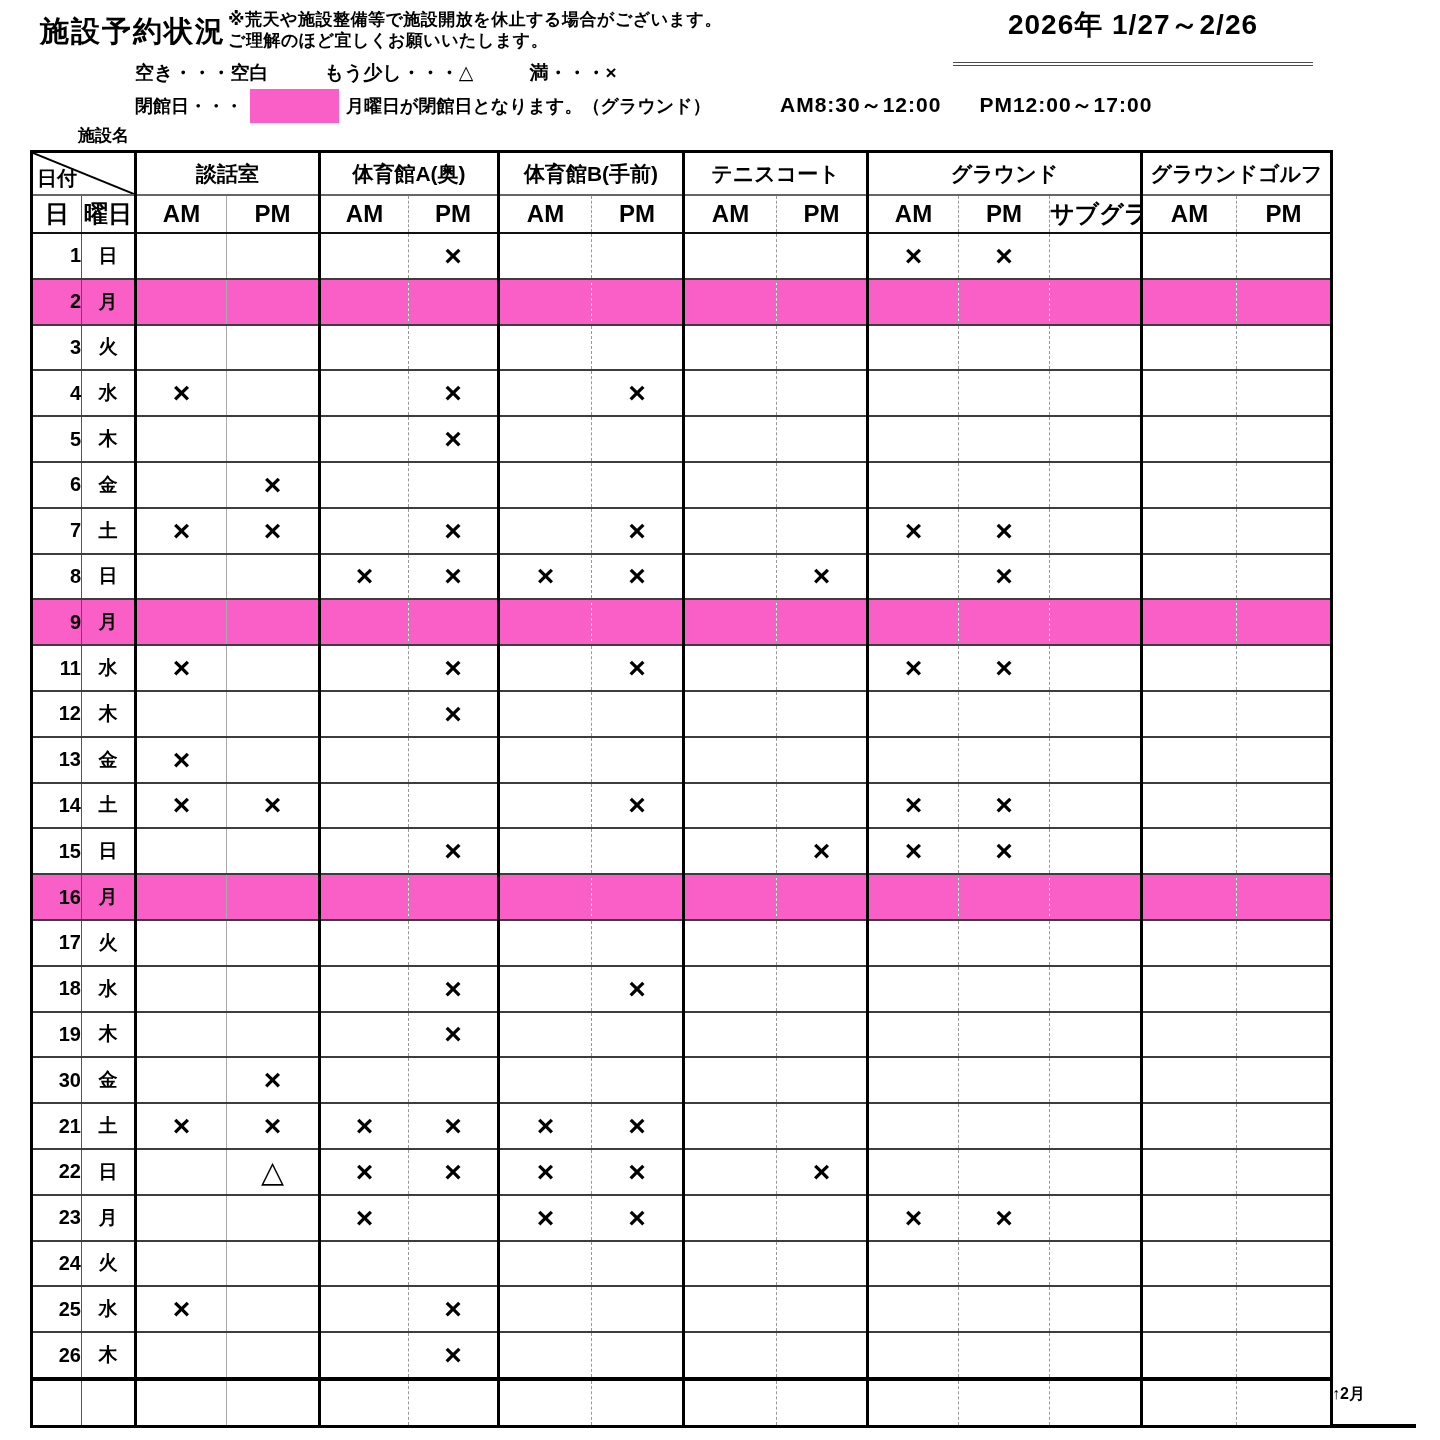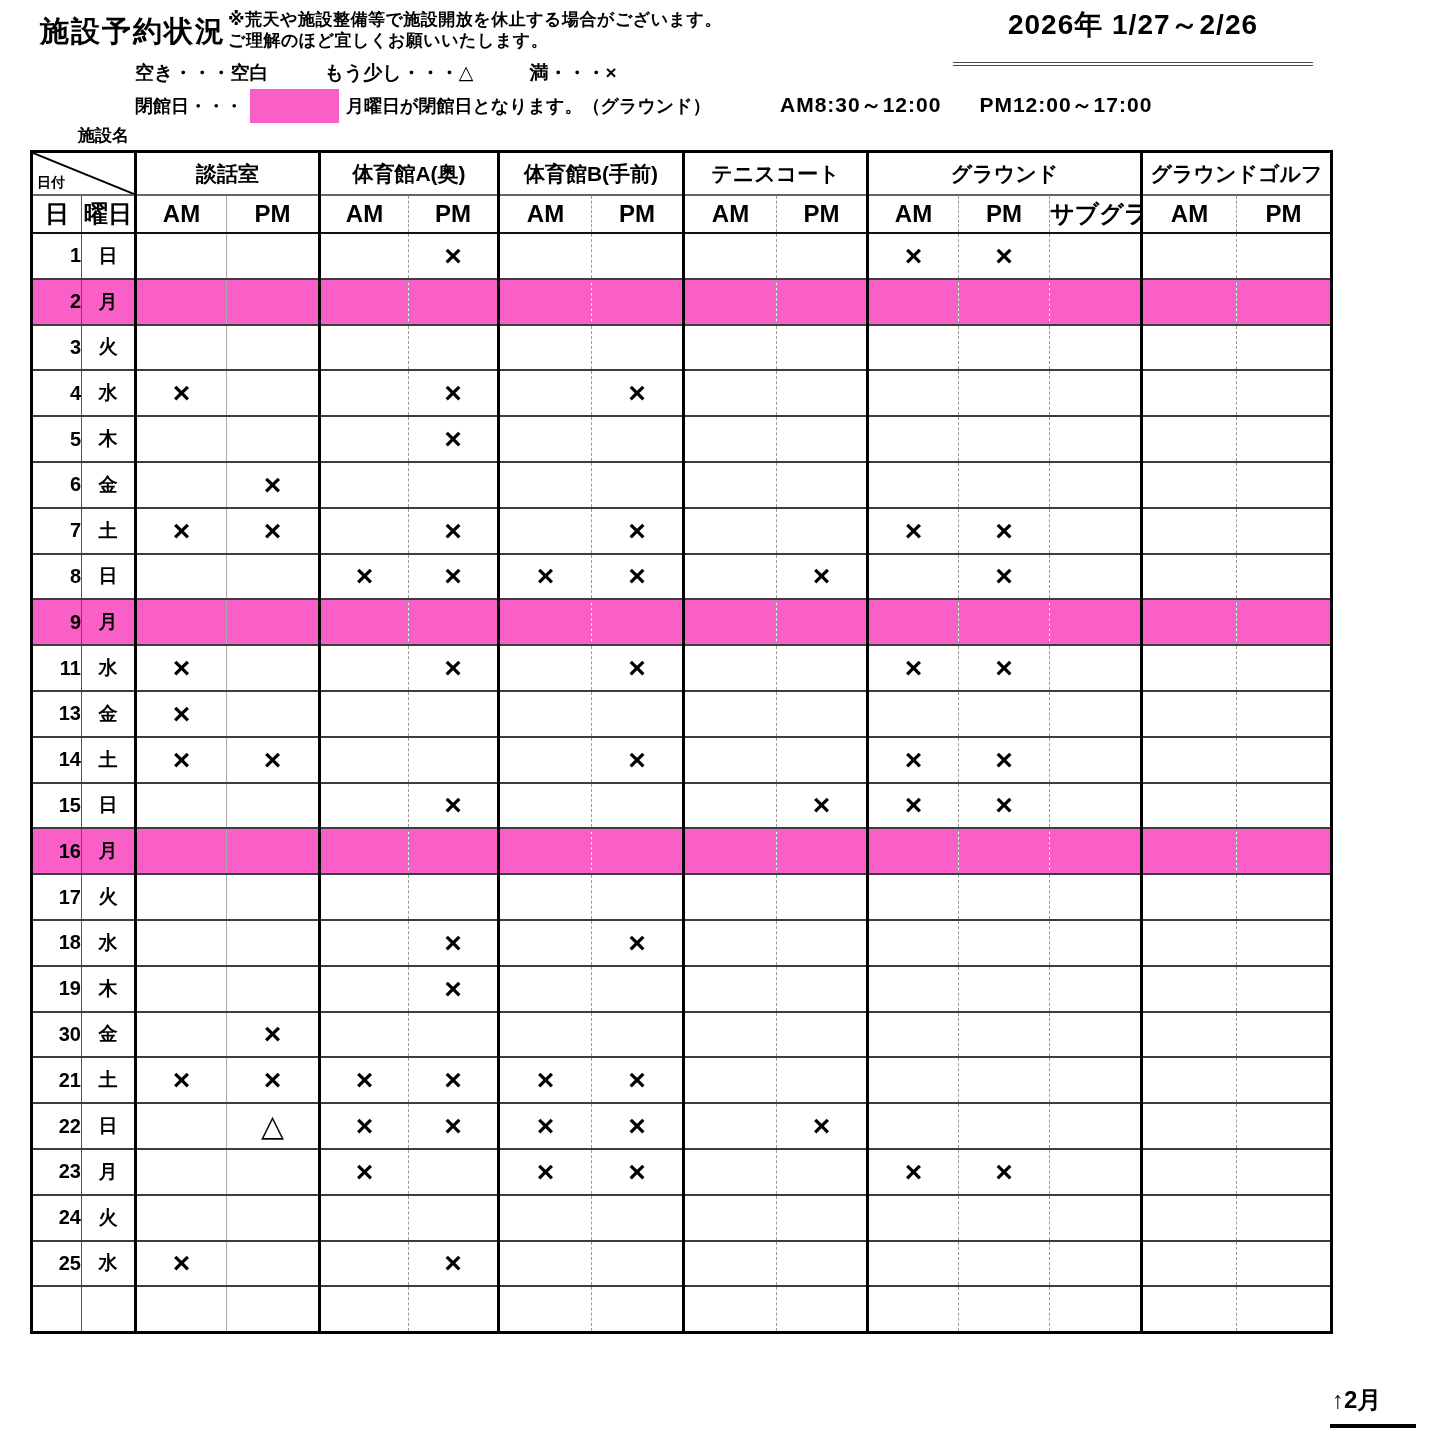--- a/index.html
+++ b/index.html
@@ -12,21 +12,21 @@
   .abs{position:absolute;}
   .title{left:40px;top:12px;font-size:29px;font-weight:800;letter-spacing:2px;}
   .notice{left:228px;top:9px;font-size:17px;font-weight:700;line-height:21px;letter-spacing:0.5px;}
   .period{left:953px;top:6px;width:360px;text-align:center;font-size:28px;font-weight:700;
           padding-bottom:18px;border-bottom:4px double #4a4a4a;letter-spacing:1px;}
   .legend{left:135px;top:60px;font-size:19px;font-weight:700;display:flex;gap:56px;}
   .closed-row{left:135px;top:89px;display:flex;align-items:center;font-size:18px;font-weight:700;}
   .pink-box{display:inline-block;width:89px;height:34px;margin:0 7px;}
   .hours{left:780px;top:91px;font-size:21px;font-weight:700;display:flex;gap:38px;letter-spacing:1px;}
   .facility-label{left:78px;top:124px;font-size:17px;font-weight:700;}
-  .next-month{left:1332px;top:1384px;font-size:24px;font-weight:700;}
+  .next-month{left:1332px;top:1384px;font-size:16px;font-weight:700;}
   .bottom-line-ext{left:1330px;top:1424px;width:86px;height:4px;background:#000;}
 
   table.grid{
     position:absolute;left:30px;top:150px;width:1300px;
     border-collapse:collapse;table-layout:fixed;
     border:3px solid #000;
   }
   table.grid th, table.grid td{padding:0;margin:0;overflow:hidden;white-space:nowrap;}
 
   thead tr.facility-row th{height:41px;font-size:21px;font-weight:700;text-align:center;
@@ -42,21 +42,21 @@
   td.wd-cell{text-align:center;font-size:19px;font-weight:700;}
   td.mark-cell{text-align:center;font-size:30px;font-weight:700;line-height:1;}
 
   .b-thin{border-right:1px solid #555;}
   .b-thick{border-right:3px solid #000;}
   .b-light{border-right:1px solid #aaa;}
   .b-dash{border-right:1px dashed #999;}
 
   th.diag{position:relative;}
   th.diag svg{position:absolute;left:0;top:0;width:100%;height:100%;}
-  th.diag .diag-label{position:absolute;left:4px;bottom:2px;font-size:14px;font-weight:700;}
+  th.diag .diag-label{position:absolute;left:4px;bottom:2px;font-size:20px;font-weight:700;}
 </style>
 </head>
 <body>
 
 <div>
 
   <div class="abs title">施設予約状況</div>
 
   <div class="abs notice">
     <div>※荒天や施設整備等で施設開放を休止する場合がございます。</div>
@@ -300,20 +300,37 @@
           <td class="mark-cell b-thick">×</td>
           <td class="mark-cell b-dash"></td>
           <td class="mark-cell b-thick"></td>
           <td class="mark-cell b-dash">×</td>
           <td class="mark-cell b-dash">×</td>
           <td class="mark-cell b-thick"></td>
           <td class="mark-cell b-dash"></td>
           <td class="mark-cell "></td>
         </tr>
         <tr>
+          <td class="day-cell b-thin">12</td>
+          <td class="wd-cell b-thick">木</td>
+          <td class="mark-cell b-light"></td>
+          <td class="mark-cell b-thick"></td>
+          <td class="mark-cell b-dash"></td>
+          <td class="mark-cell b-thick">×</td>
+          <td class="mark-cell b-dash"></td>
+          <td class="mark-cell b-thick"></td>
+          <td class="mark-cell b-dash"></td>
+          <td class="mark-cell b-thick"></td>
+          <td class="mark-cell b-dash"></td>
+          <td class="mark-cell b-dash"></td>
+          <td class="mark-cell b-thick"></td>
+          <td class="mark-cell b-dash"></td>
+          <td class="mark-cell "></td>
+        </tr>
+        <tr>
           <td class="day-cell b-thin">13</td>
           <td class="wd-cell b-thick">金</td>
           <td class="mark-cell b-light">×</td>
           <td class="mark-cell b-thick"></td>
           <td class="mark-cell b-dash"></td>
           <td class="mark-cell b-thick"></td>
           <td class="mark-cell b-dash"></td>
           <td class="mark-cell b-thick"></td>
           <td class="mark-cell b-dash"></td>
           <td class="mark-cell b-thick"></td>
@@ -520,20 +537,37 @@
           <td class="mark-cell b-dash"></td>
           <td class="mark-cell b-thick"></td>
           <td class="mark-cell b-dash"></td>
           <td class="mark-cell b-thick"></td>
           <td class="mark-cell b-dash"></td>
           <td class="mark-cell b-dash"></td>
           <td class="mark-cell b-thick"></td>
           <td class="mark-cell b-dash"></td>
           <td class="mark-cell "></td>
         </tr>
+        <tr class="last-full">
+          <td class="day-cell b-thin">26</td>
+          <td class="wd-cell b-thick">木</td>
+          <td class="mark-cell b-light"></td>
+          <td class="mark-cell b-thick"></td>
+          <td class="mark-cell b-dash"></td>
+          <td class="mark-cell b-thick">×</td>
+          <td class="mark-cell b-dash"></td>
+          <td class="mark-cell b-thick"></td>
+          <td class="mark-cell b-dash"></td>
+          <td class="mark-cell b-thick"></td>
+          <td class="mark-cell b-dash"></td>
+          <td class="mark-cell b-dash"></td>
+          <td class="mark-cell b-thick"></td>
+          <td class="mark-cell b-dash"></td>
+          <td class="mark-cell "></td>
+        </tr>
         <tr>
           <td class="day-cell b-thin"></td>
           <td class="wd-cell b-thick"></td>
           <td class="mark-cell b-light"></td>
           <td class="mark-cell b-thick"></td>
           <td class="mark-cell b-dash"></td>
           <td class="mark-cell b-thick"></td>
           <td class="mark-cell b-dash"></td>
           <td class="mark-cell b-thick"></td>
           <td class="mark-cell b-dash"></td>

